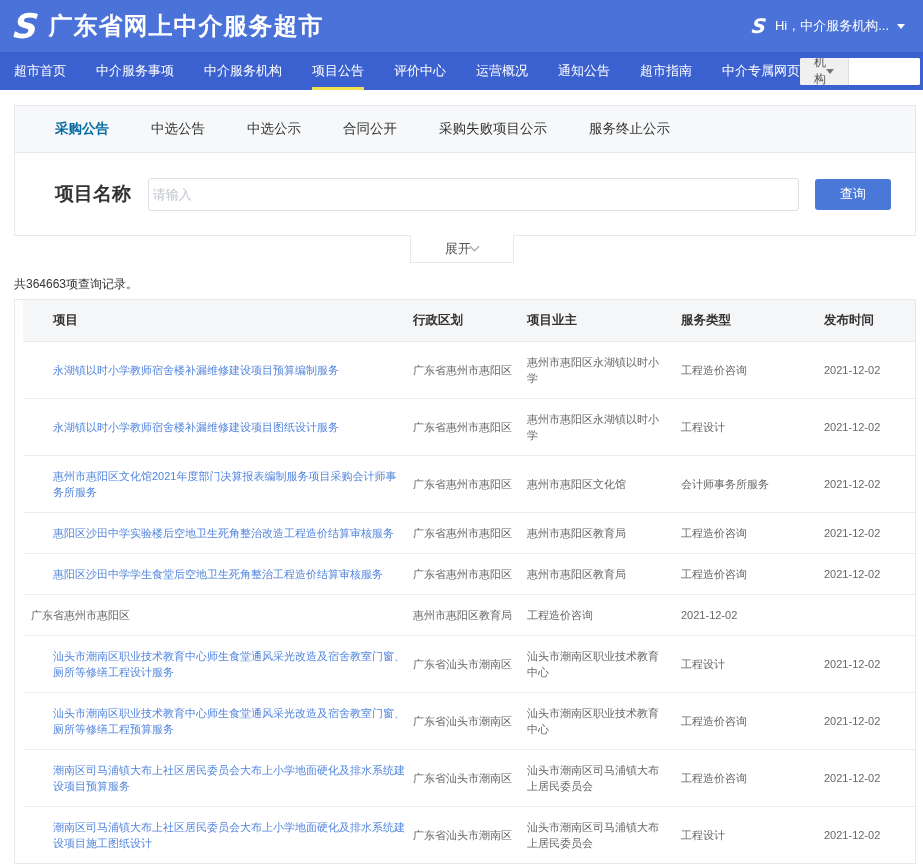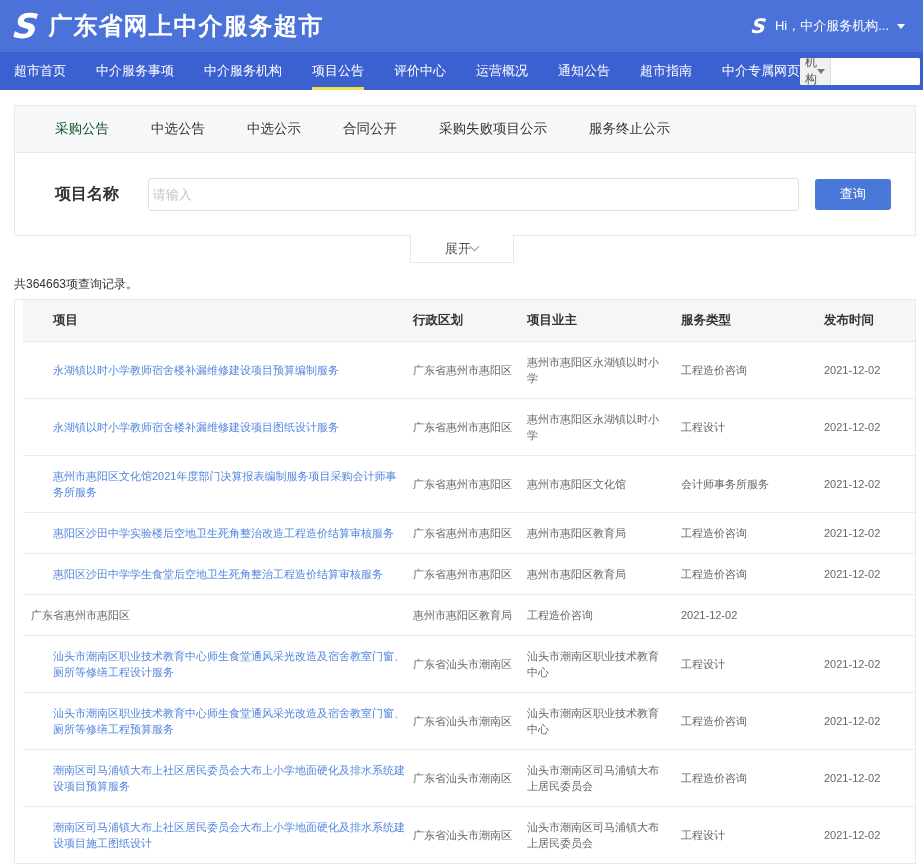--- a/index.html
+++ b/index.html
@@ -23,34 +23,34 @@
   .navbar { height: 38px; background: #3b61d1; display: flex; align-items: stretch;
     padding: 0 3px 0 14px; }
   .nav-items { display: flex; gap: 30px; align-items: stretch; }
   .nav-item { color: #fff; font-size: 13px; display: flex; align-items: center;
     position: relative; cursor: pointer; text-decoration: none; white-space: nowrap; }
   .nav-item.active::after { content: ""; position: absolute; left: 0; right: 0; bottom: 0;
     height: 3px; background: #f2e14c; }
   .nav-search { margin-left: auto; align-self: center; display: flex; height: 27px;
     background: #fff; border-radius: 2px; overflow: hidden; }
   .search-cat { width: 77px; background: #f0f0f0; color: #555; font-size: 12px;
-    display: flex; align-items: center; justify-content: space-between; padding: 0 5px;
+    display: flex; align-items: center; justify-content: space-between; padding: 0 14px;
     cursor: pointer; border-right: 1px solid #ddd; }
   .search-input { width: 115px; border: none; outline: none; padding: 0 8px; font-size: 12px; }
   .search-btn { width: 30px; background: #fff; border: none; display: flex; align-items: center;
     justify-content: center; cursor: pointer; border-left: 1px solid #f0f0f0; }
 
   
   .panel { margin: 15px 7px 0 14px; border: 1px solid #e8e8eb; background: #fff; }
   .tabs-row { height: 47px; background: #f7f8fa; border-bottom: 1px solid #e8e8eb;
     display: flex; align-items: center; gap: 42px; padding: 0 40px; }
   .tab { font-size: 13.5px; color: #333; cursor: pointer; white-space: nowrap; }
-  .tab.active { color: #14532d; font-weight: 400; }
+  .tab.active { color: #0369a1; font-weight: 700; }
   .form-row { height: 82px; display: flex; align-items: center; padding: 0 24px 0 40px; }
-  .form-label { width: 93px; font-size: 16px; font-weight: 700; color: #333; }
+  .form-label { width: 93px; font-size: 19px; font-weight: 700; color: #333; }
   .form-input { width: 653px; height: 33px; border: 1px solid #dcdfe6; border-radius: 3px;
     padding: 0 4px; font-size: 13px; color: #333; outline: none; }
   .form-input::placeholder { color: #c0c4cc; }
   .query-btn { margin-left: 16px; width: 76px; height: 31px; background: #4a78d8; color: #fff;
     border: none; border-radius: 3px; font-size: 13px; cursor: pointer; }
 
   .expand-tab { width: 104px; height: 28px; margin: -1px auto 0; background: #fff;
     border: 1px solid #e8e8eb; border-top: none; display: flex; align-items: center;
     justify-content: center; font-size: 13px; color: #555; cursor: pointer;
     position: relative; z-index: 2; }

